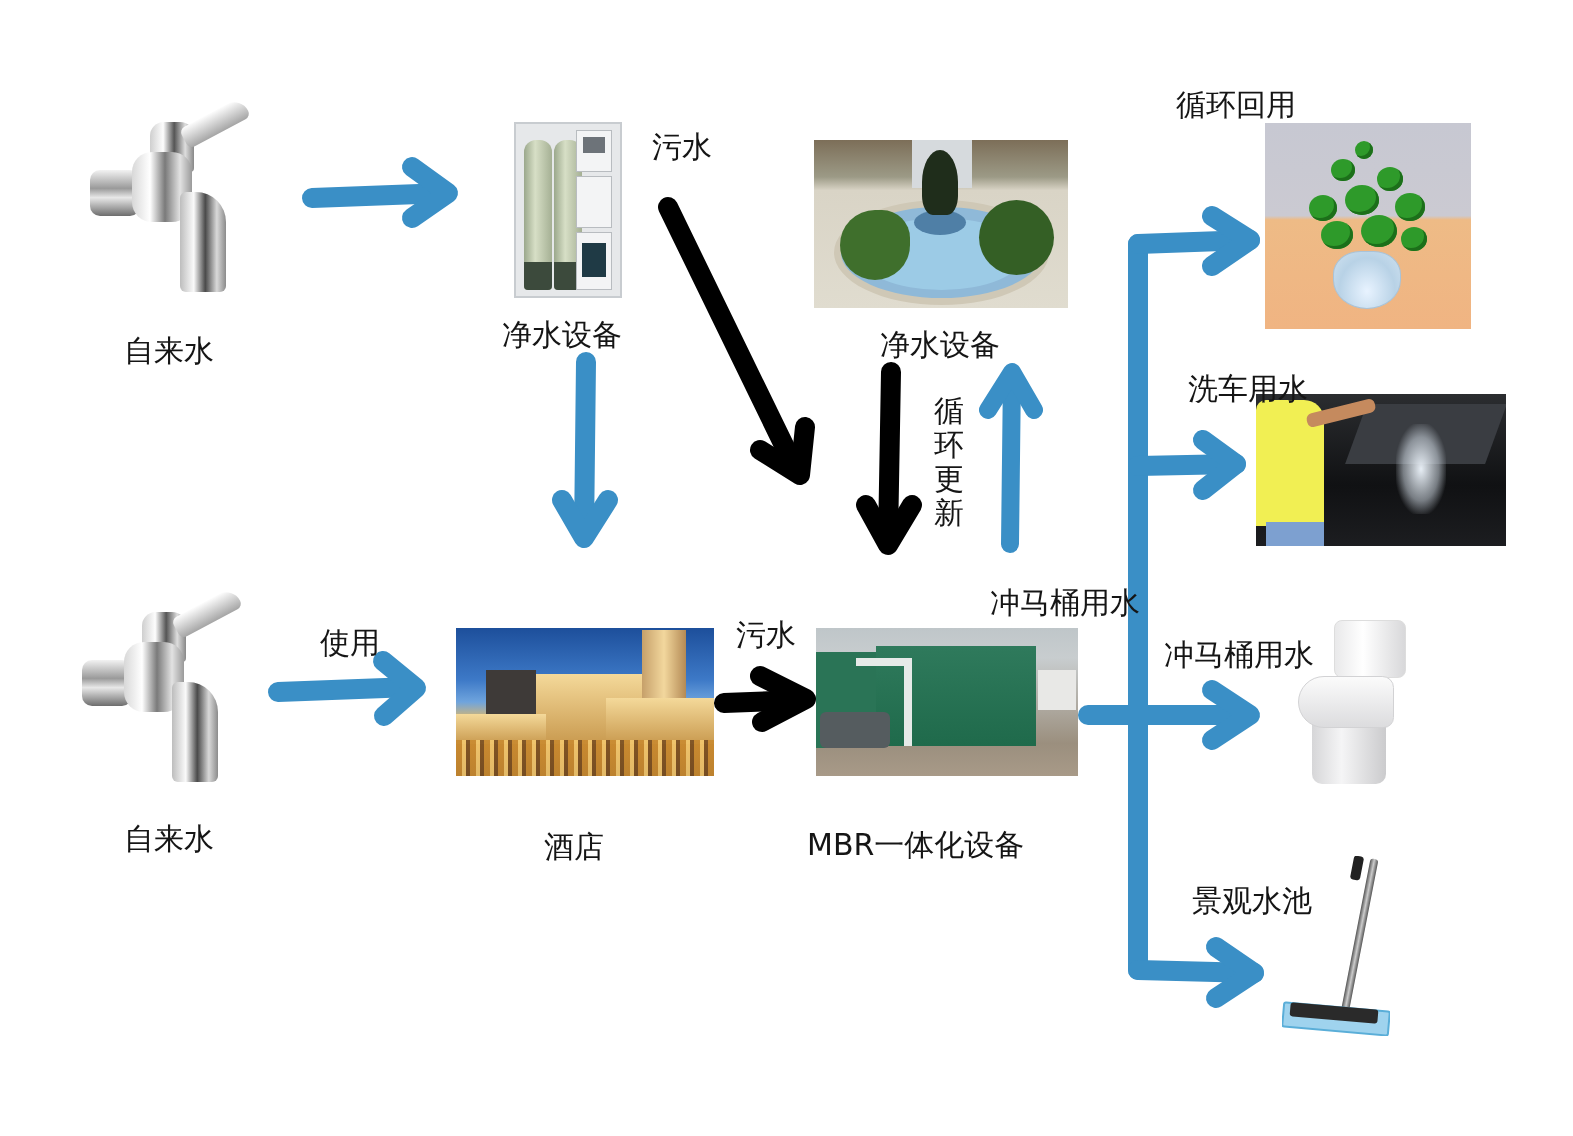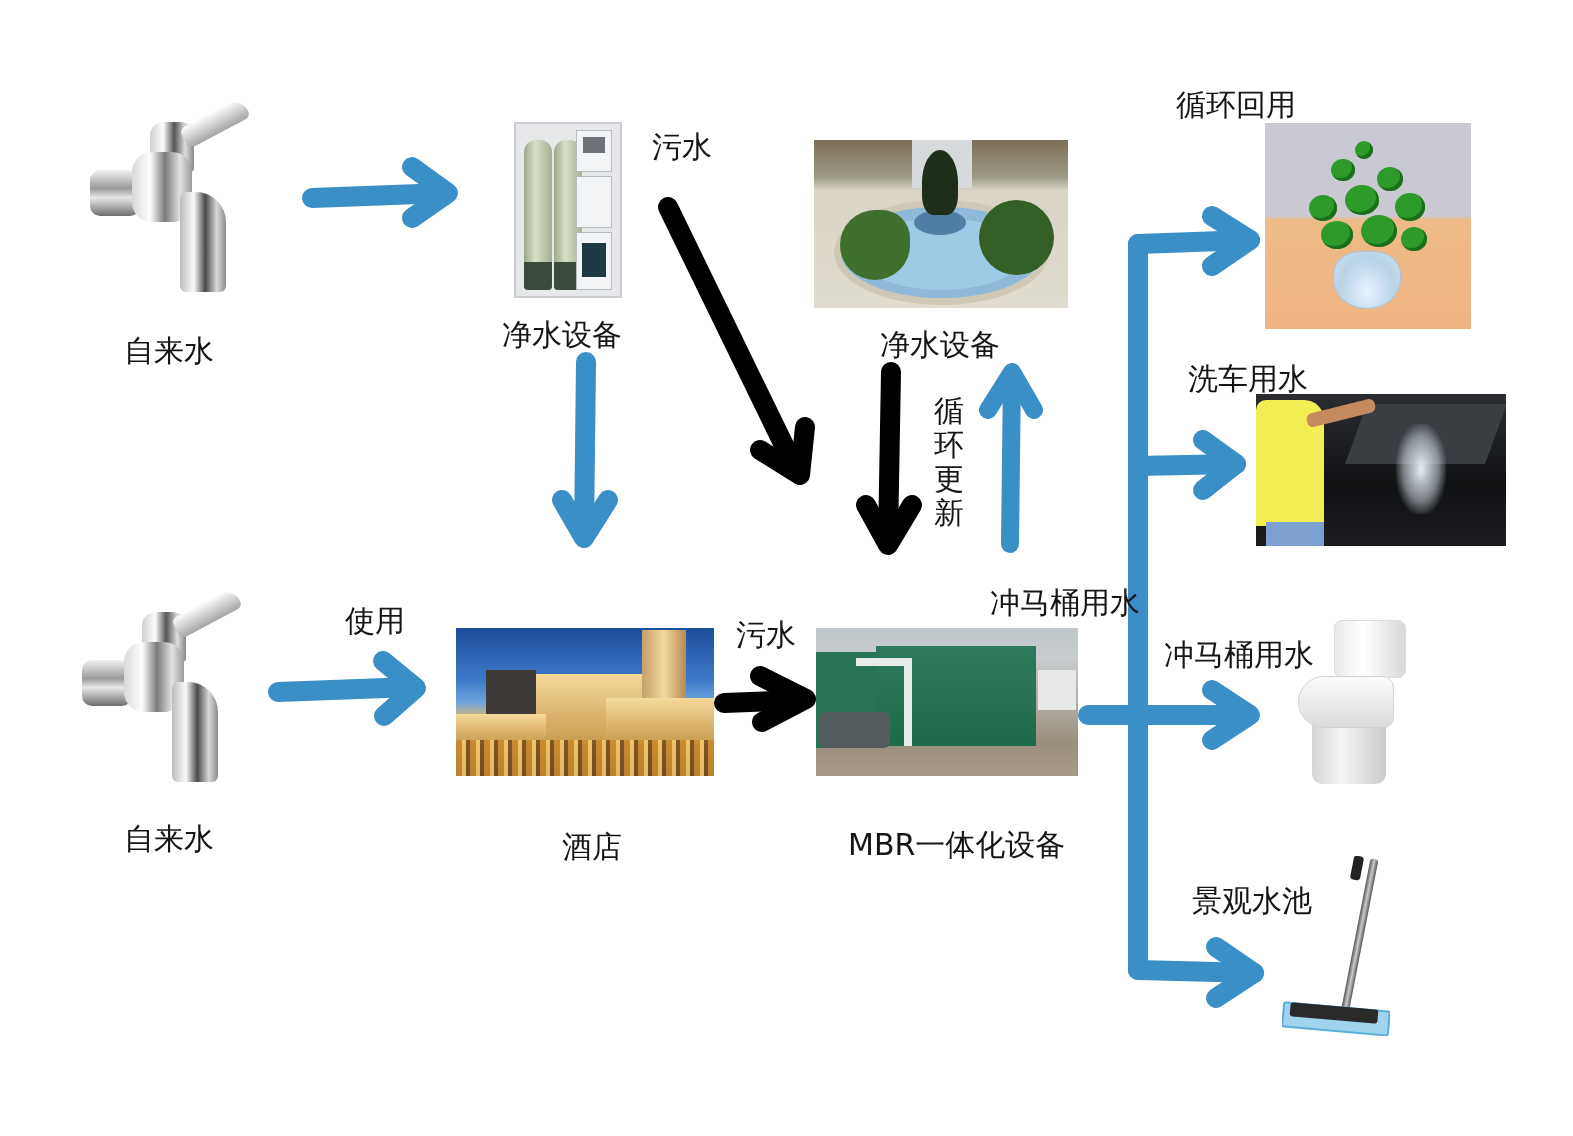--- a/index.html
+++ b/index.html
@@ -225,21 +225,21 @@
 <div class="lbl" style="left:502px;top:320px;">净水设备</div>
 <div class="lbl" style="left:652px;top:132px;">污水</div>
 <div class="lbl" style="left:880px;top:330px;">净水设备</div>
 <div class="vlbl" style="left:932px;top:394px;">
     <div>循</div>
     <div>环</div>
     <div>更</div>
     <div>新</div>
   </div>
 <div class="lbl" style="left:1176px;top:90px;">循环回用</div>
-<div class="lbl" style="left:1188px;top:364px;">洗车用水</div>
+<div class="lbl" style="left:1188px;top:374px;">洗车用水</div>
 <div class="lbl" style="left:990px;top:588px;">冲马桶用水</div>
 <div class="lbl" style="left:1164px;top:640px;">冲马桶用水</div>
 <div class="lbl" style="left:1192px;top:886px;">景观水池</div>
-<div class="lbl" style="left:320px;top:606px;margin-left:25px;">使用</div>
+<div class="lbl" style="left:320px;top:628px;">使用</div>
 <div class="lbl" style="left:736px;top:620px;">污水</div>
 <div class="lbl" style="left:124px;top:824px;">自来水</div>
-<div class="lbl" style="left:562px;top:832px;text-align:center;">酒店</div>
-<div class="lbl" style="left:848px;top:830px;">MBR一体化设备</div>
+<div class="lbl" style="left:544px;top:832px;text-align:center;">酒店</div>
+<div class="lbl" style="left:807px;top:830px;">MBR一体化设备</div>
 
 </body></html>

